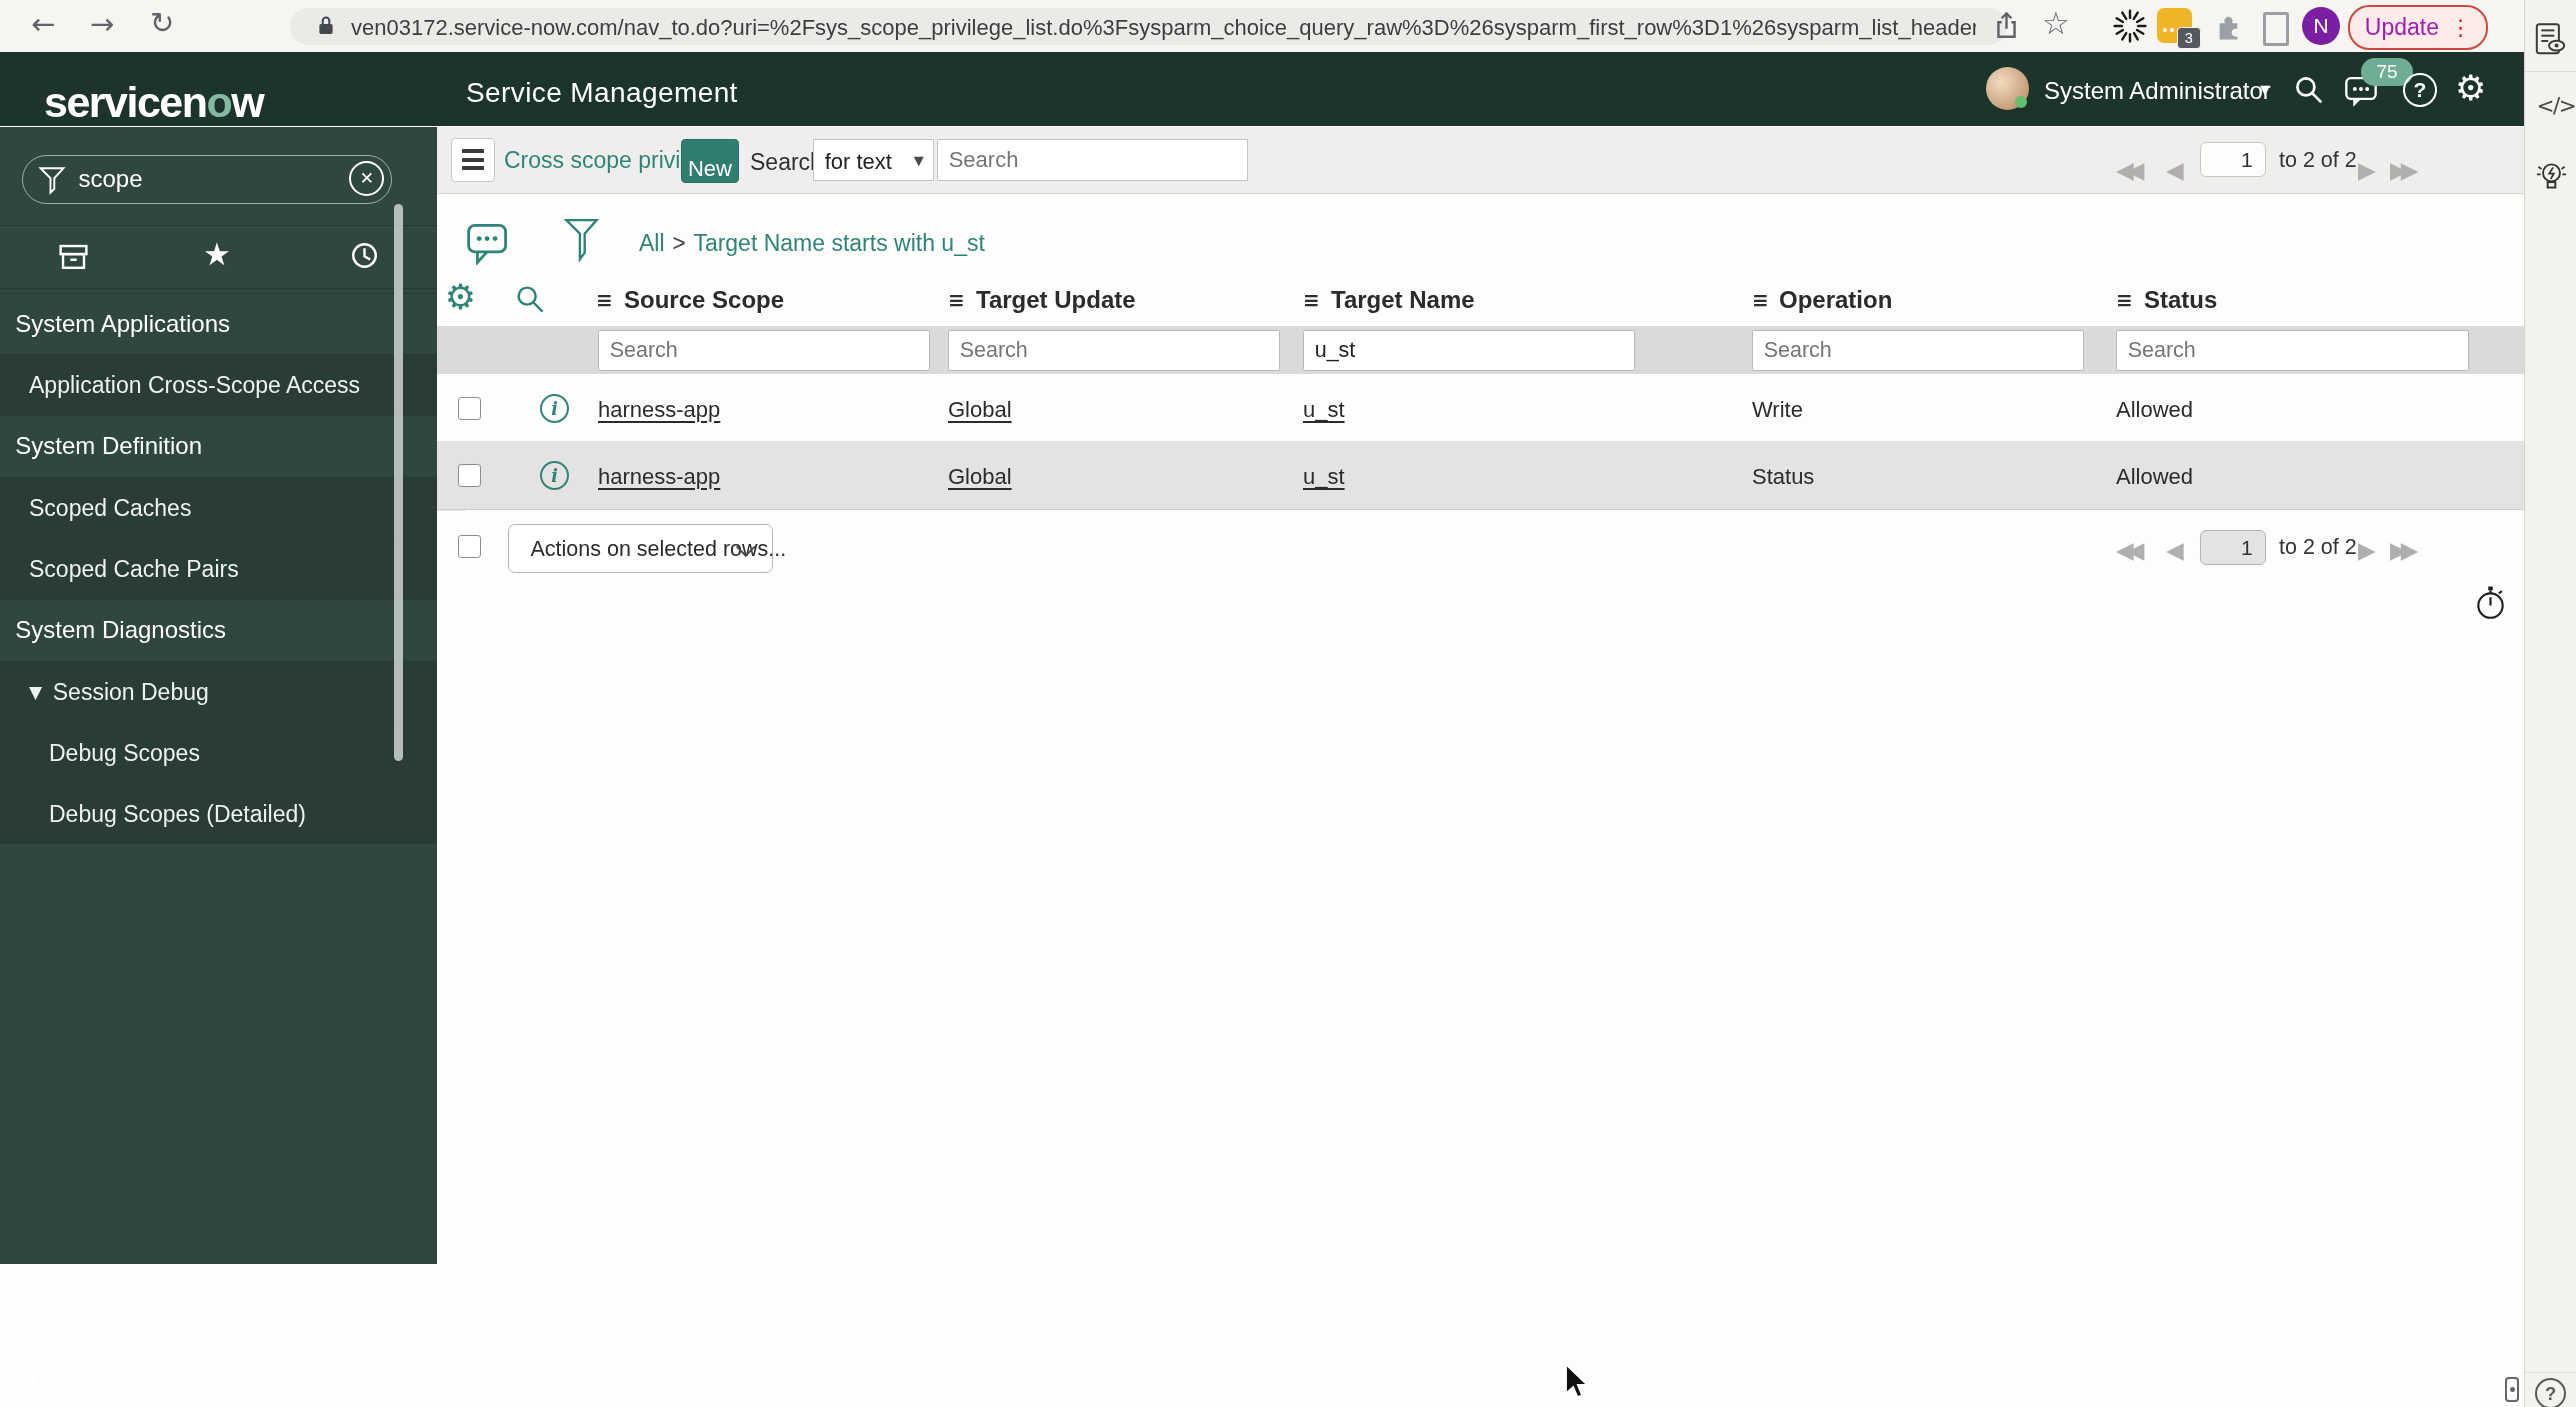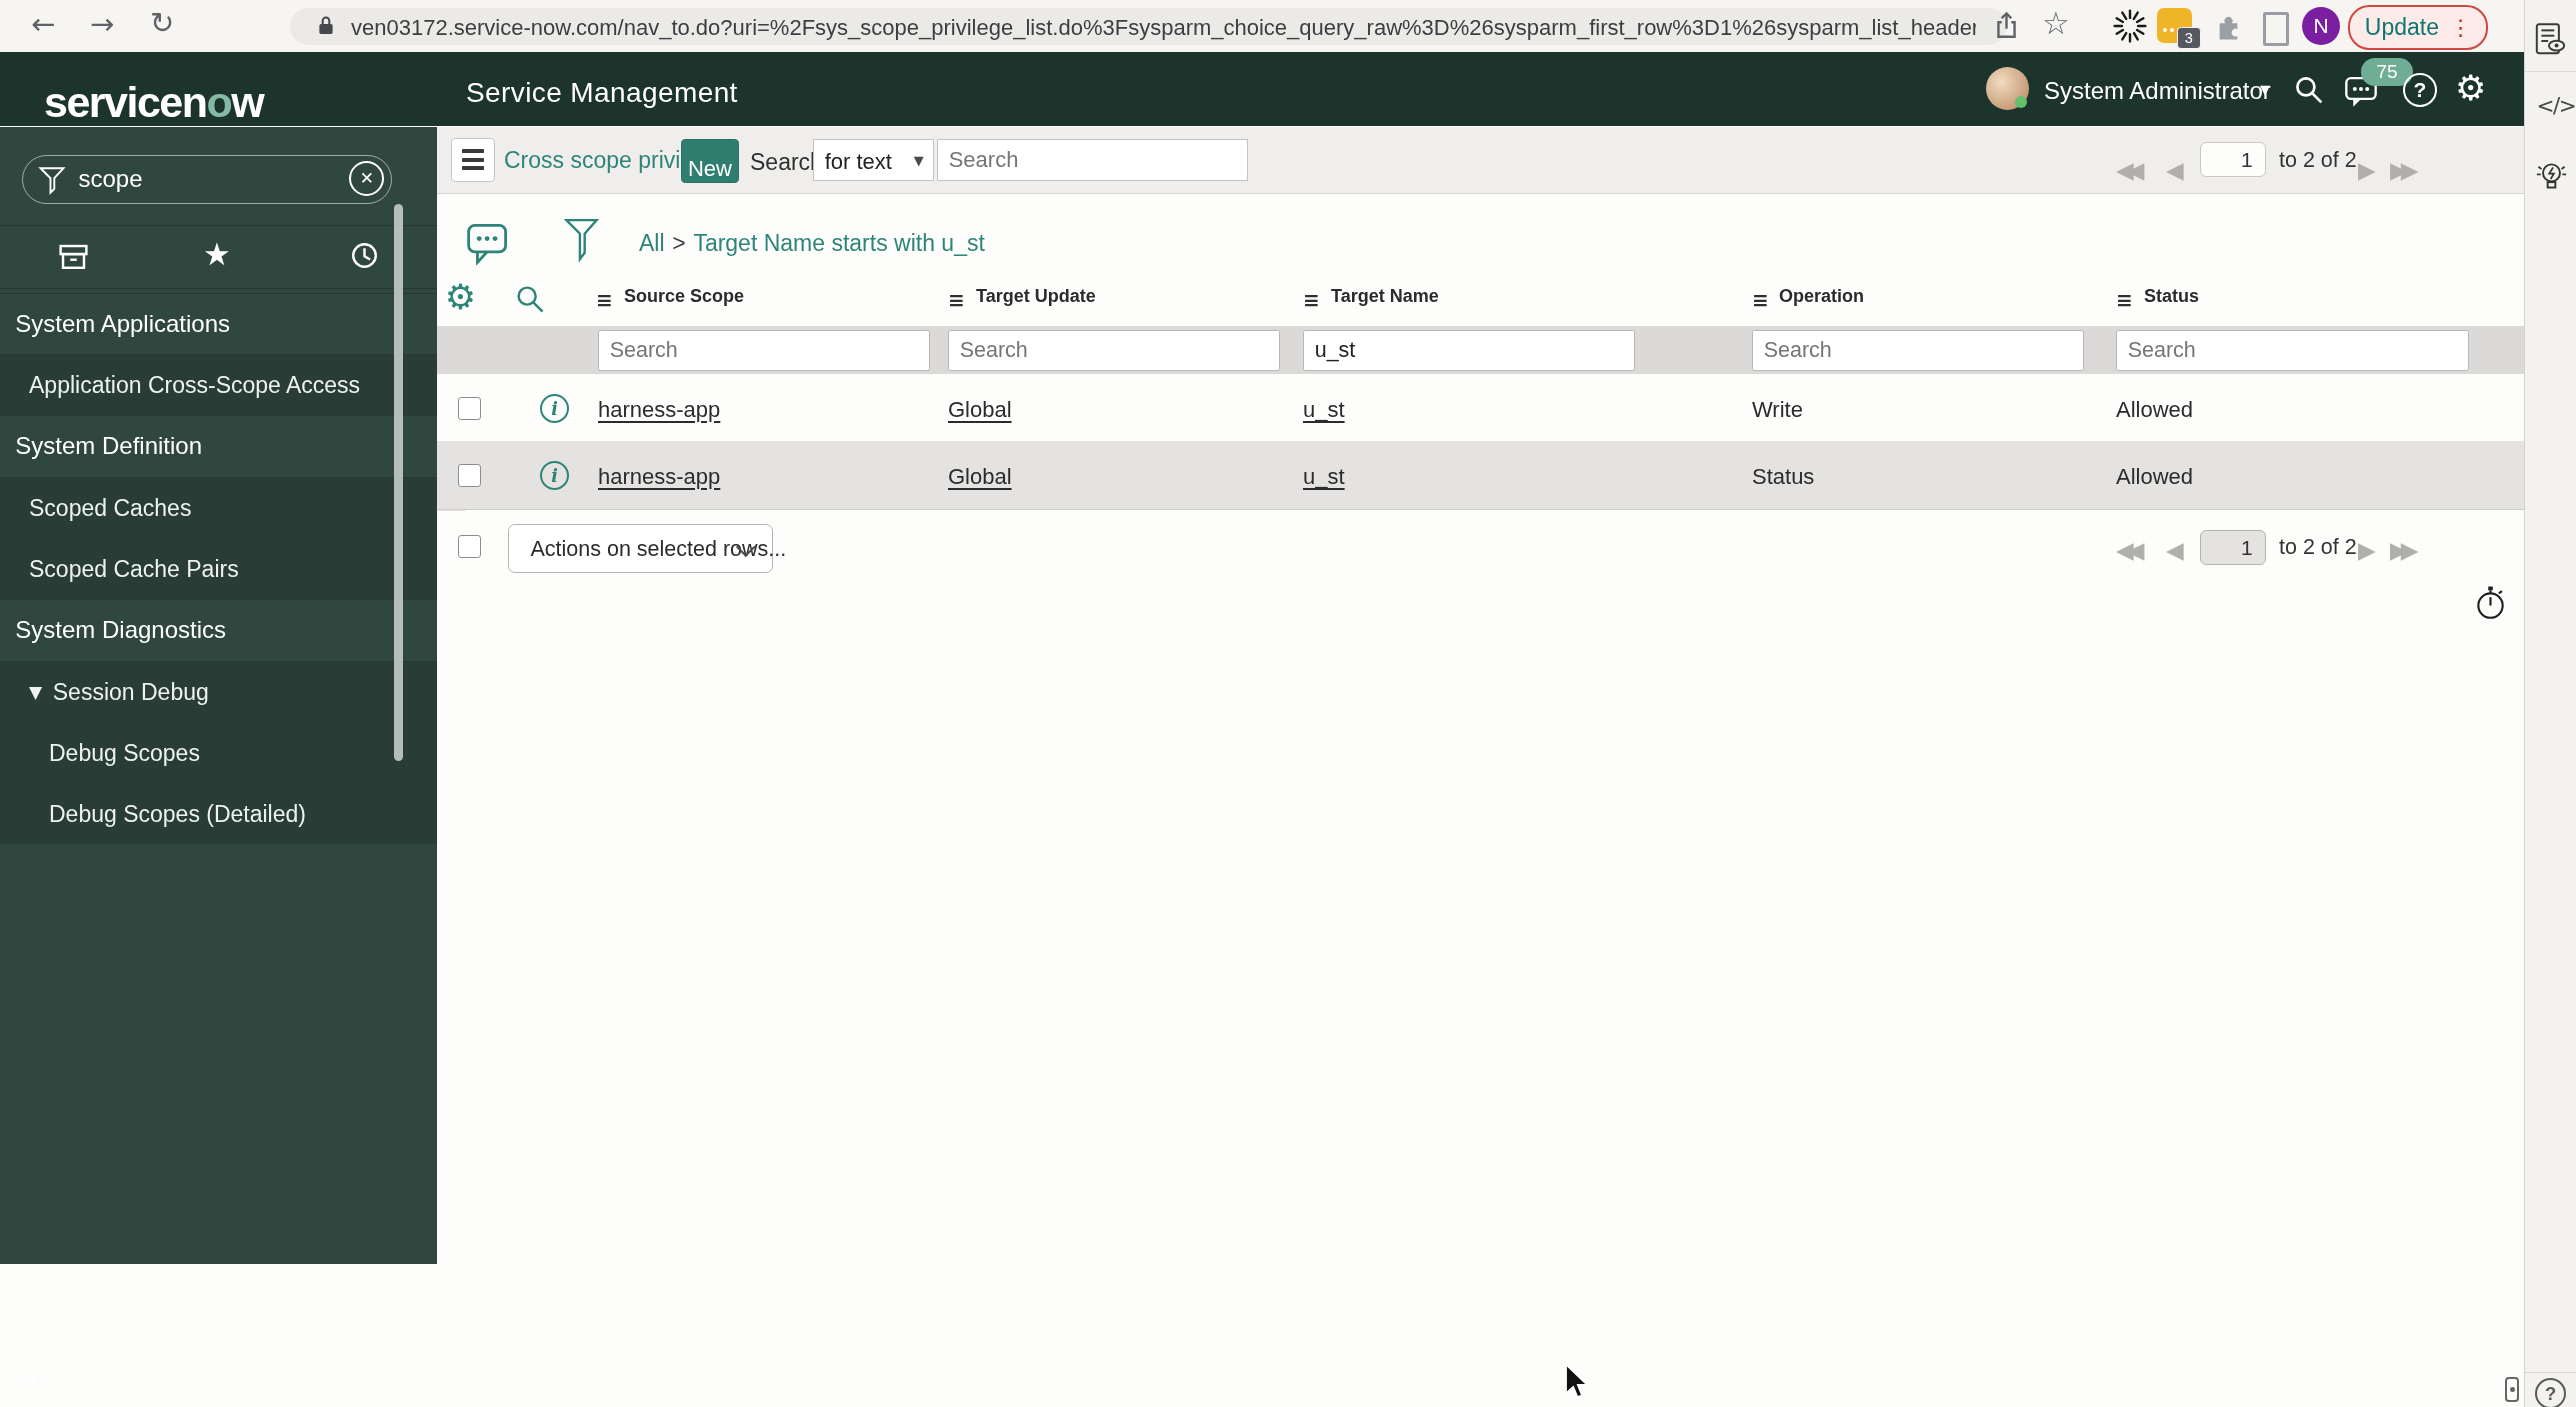--- a/index.html
+++ b/index.html
@@ -11,21 +11,21 @@
   .browser-bar{left:0;top:0;width:2524px;height:52px;background:#f6f5f2}
   .nav-glyph{font-size:29px;color:#5f6368}
   .url-pill{left:290px;top:7.7px;width:1717px;height:37px;border-radius:18.4px;background:#eceae7}
   .url-text{left:61px;top:7.7px;font-size:22px;color:#3b3e42;white-space:nowrap;overflow:hidden;width:1625px}
   .ext-yellow{left:2157px;top:8.4px;width:35px;height:35px;border-radius:7px;background:#f0b429}
   .ext-yellow i{position:absolute;top:20px;width:3.8px;height:3.8px;border-radius:50%;background:#fff}
   .ext-badge{left:20px;top:18.4px;width:21.5px;height:20px;background:#55585e;border:1.5px solid #f6f5f2;border-radius:4.6px;color:#fff;font-size:14.6px;display:flex;align-items:center;justify-content:center}
   .panel-rect{left:2263px;top:11.5px;width:20px;height:28px;border:3.1px solid #9a9ea4;border-radius:2.3px}
   .avatar-n{left:2302px;top:7px;width:38px;height:38px;border-radius:50%;background:#7b1fa2;color:#fff;font-size:21px;display:flex;align-items:center;justify-content:center}
   .update-btn{left:2348px;top:5.4px;width:136px;height:41px;border:2.3px solid #cd4940;border-radius:21.5px;background:#fcebe8;display:flex;align-items:center;justify-content:center;gap:10.7px}
-  .update-btn .lbl{font-size:23px;color:#0f766e}
+  .update-btn .lbl{font-size:23px;color:#a21caf}
   .update-btn .dots{font-size:21.5px;color:#c5221f;font-family:"DejaVu Sans",sans-serif}
 
   
   .sn-header{left:0;top:52px;width:2524px;height:74px;background:#1d342d}
   .sn-logo{left:44px;top:26px;font-size:43px;font-weight:bold;letter-spacing:-1.5px;color:#fff}
   .sn-logo .o{color:#84b9a3}
   .sn-product{left:466px;top:24.5px;font-size:28px;color:#fff;letter-spacing:0.4px}
   .hd-avatar{left:1986px;top:15.3px;width:43px;height:43px;border-radius:50%;background:radial-gradient(circle at 35% 35%,#f2dcc0,#c79e79 70%,#a87f5e)}
   .hd-status{left:2015px;top:44px;width:12.3px;height:12.3px;border-radius:50%;background:#62c06e}
   .hd-user{left:2044px;top:24.5px;font-size:24px;color:#fff;white-space:nowrap}
@@ -64,21 +64,21 @@
   .pag-box{width:66px;height:35px;background:#fdfdfc;border:0.8px solid #c9c7c3;border-radius:6.1px;box-sizing:border-box;font-size:21px;color:#333;text-align:right;padding-right:12.3px;font-family:"Liberation Sans",sans-serif}
   .pag-box.gray{background:#e4e3e1;border-color:#b5b3b1}
   .pag-lbl{font-size:21.5px;color:#333;white-space:nowrap}
 
   .bc-text{font-size:23px;white-space:nowrap}
   .bc-link{color:#2e8577}
   .bc-sep{color:#444;padding:0 7.7px}
 
   .lh-gear{font-size:35px;color:#2e8577}
   .col-eq{font-size:20px;font-weight:bold;color:#2f2f2f}
-  .col-lbl{font-size:18px;font-weight:bold;color:#2b2b2b;white-space:nowrap}
+  .col-lbl{font-size:24px;font-weight:bold;color:#2b2b2b;white-space:nowrap}
   .f-row{left:0;top:199px;width:2087px;height:48px;background:#dbdad8}
   .f-in{top:203px;width:332px;height:41px;border:0.8px solid #b9b7b5;border-radius:2.3px;box-sizing:border-box;font-size:21.5px;padding-left:10.7px;font-family:"Liberation Sans",sans-serif;color:#222;background:#fff}
   .gutter{left:0;top:248px;width:29px;height:136px;background:#e6e5e3}
   .t-row{left:0;width:2087px;display:block}
   .row1{top:248px;height:67px;background:#fdfdfc;border-bottom:0.8px solid #e6e4e2;box-sizing:border-box}
   .row2{top:315px;height:68px;background:#e4e3e1;border-bottom:0.8px solid #cfcdcb;box-sizing:border-box}
   .cell{position:absolute;top:22px;font-size:22px;color:#2b2b2b;white-space:nowrap}
   .cell.link{text-decoration:underline;text-underline-offset:3.8px}
   .cb{appearance:none;-webkit-appearance:none;width:23px;height:23px;background:#fff;border:1.5px solid #8e8c8a;border-radius:3.1px;box-sizing:border-box;margin:0}
   .info-ic{width:29px;height:29px;border:2.3px solid #2e8577;border-radius:50%;box-sizing:border-box;display:flex;align-items:center;justify-content:center;color:#2e8577;font-family:"DejaVu Serif",serif;font-size:17.6px;font-weight:bold;font-style:italic}

